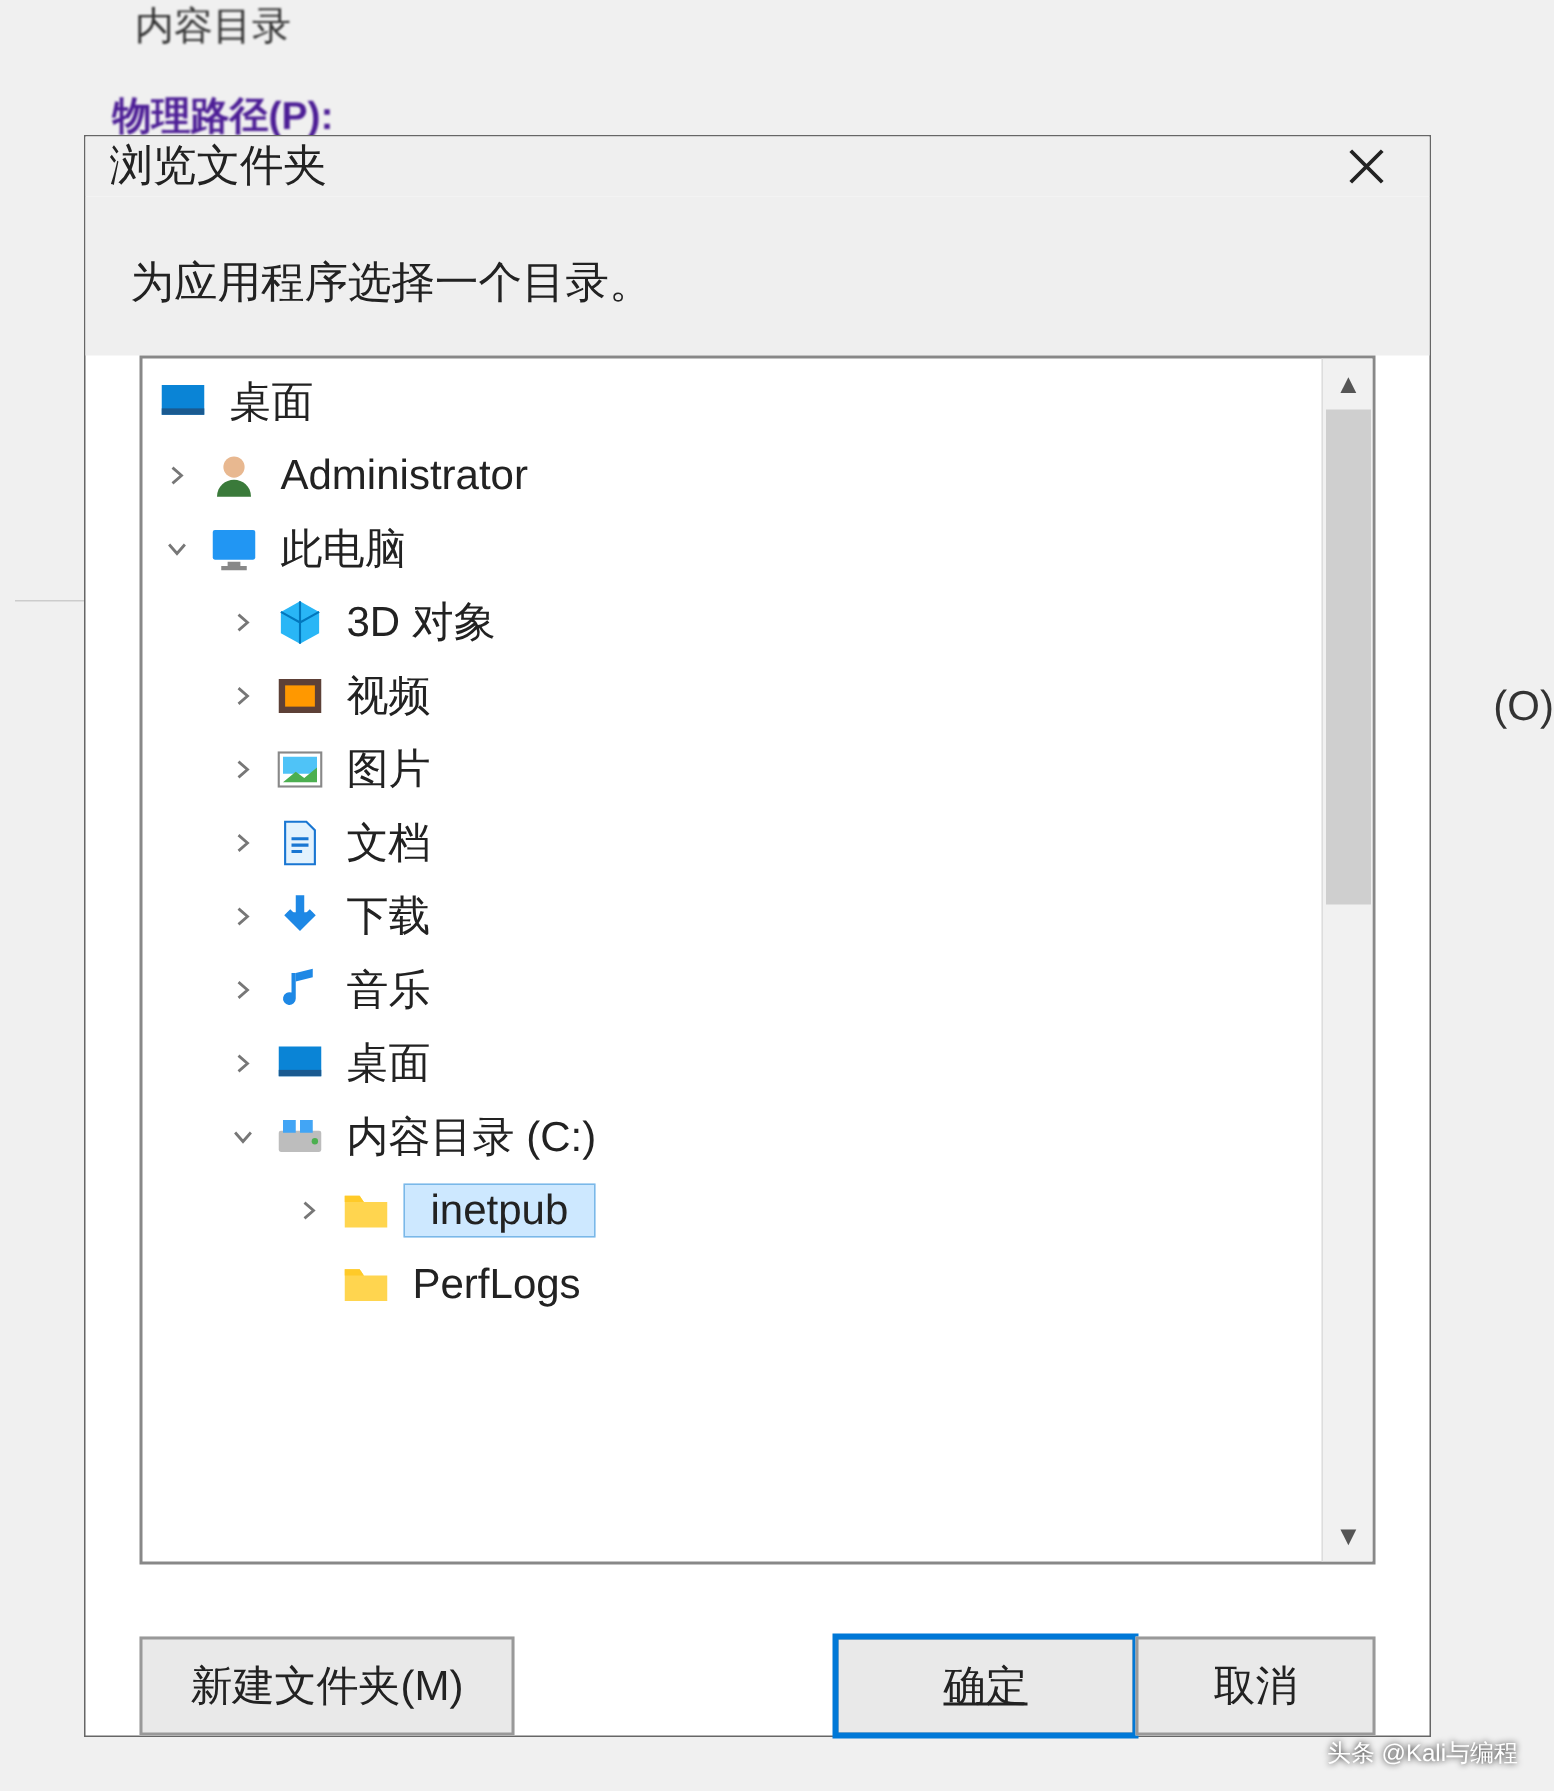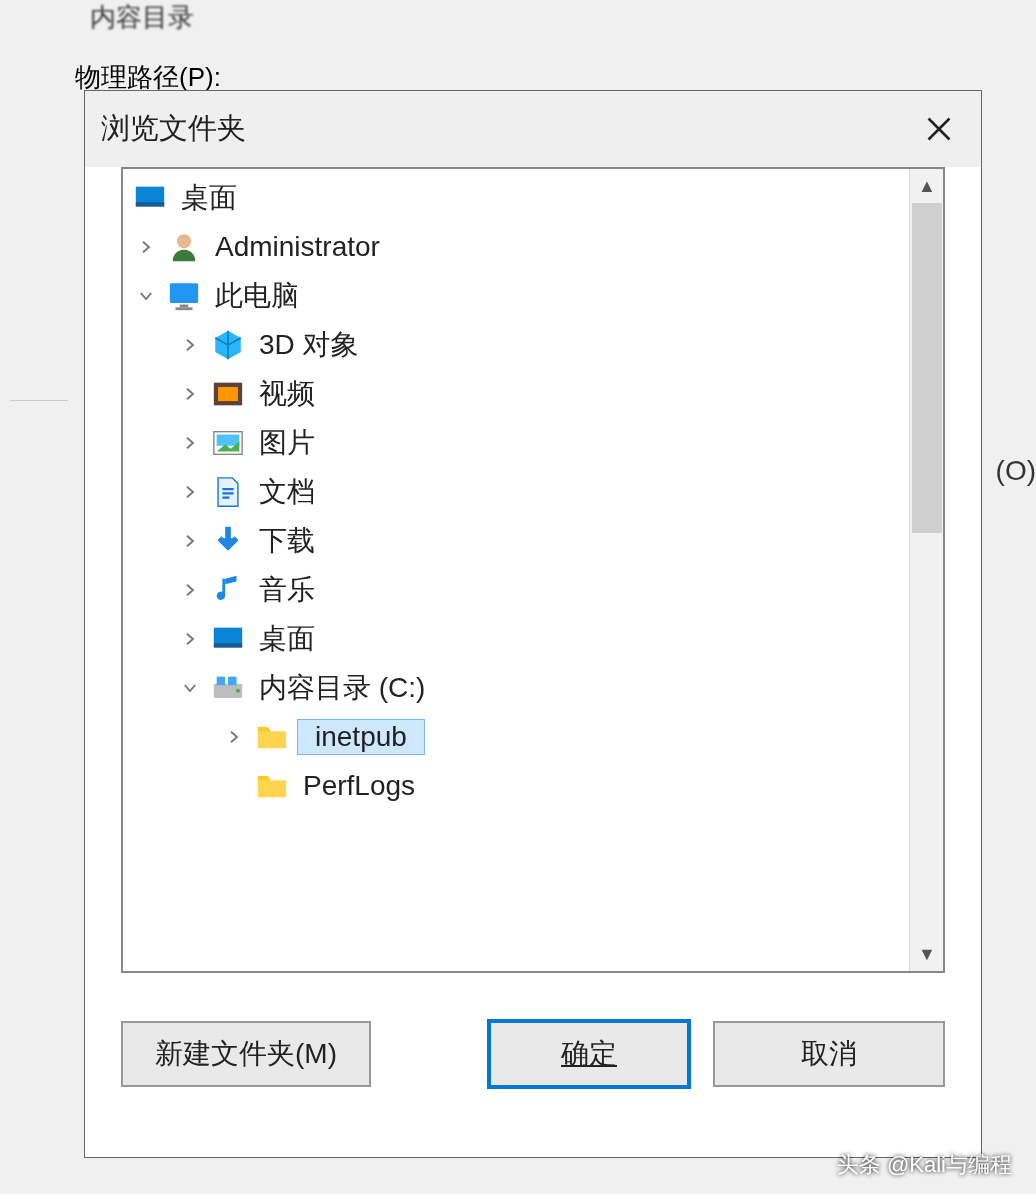--- a/index.html
+++ b/index.html
@@ -1,24 +1,24 @@
 <!DOCTYPE html>
 <html><head>
   <meta charset="utf-8">
   <style>
     * { box-sizing: border-box; font-family: "Microsoft YaHei", "Segoe UI", sans-serif; }
     body { margin: 0; width: 1036px; height: 1194px; background: #f0f0f0; overflow: hidden; position: relative; }
     .bg-section { position: absolute; left: 50px; top: 0; }
     .bg-label-1 { font-size: 26px; color: #333; margin: 0 0 25px 40px; filter: blur(0.8px); }
-    .bg-label-2 { font-size: 26px; color: #000000; margin: 0 0 0 25px; filter: blur(0.6px); }
+    .bg-label-2 { font-size: 26px; color: #4c1d95; margin: 0 0 0 25px; filter: blur(0.6px); font-weight: bold; }
     .bg-right { position: absolute; right: 0; top: 455px; font-size: 28px; color: #333; }
     .bg-panel-line { position: absolute; left:10px; top:400px; width:58px; height:1px; background:#ccc; }
 
     .dialog {
-      position: absolute; left: 84px; top: 90px; width: 898px; height: 1068px;
+      position: absolute; left: 56px; top: 90px; width: 898px; height: 1068px;
       background: #fff; border: 1px solid #666;
       display: flex; flex-direction: column;
     }
     .titlebar {
       height: 76px; background: #efefef; display: flex; align-items: center;
       justify-content: space-between; padding: 0 24px 0 16px;
     }
     .titlebar-text { font-size: 29px; color: #222; }
     .close-x { width: 36px; height: 36px; display:flex; align-items:center; justify-content:center; cursor:pointer; }
     .close-x svg { width: 28px; height: 28px; }
@@ -41,32 +41,32 @@
     .node { display: flex; align-items: center; height: 49px; font-size: 28px; color: #222; white-space: nowrap; }
     .indent { display: inline-block; width: 0; height: 1px; }
     .expander { width: 34px; height: 34px; display:inline-flex; align-items:center; justify-content:center; color:#666; cursor:pointer; flex-shrink:0; }
     .expander.blank { visibility: hidden; }
     .expander svg { width:18px; height:18px; }
     .icon { width: 34px; height: 34px; margin: 0 8px 0 4px; display:inline-flex; align-items:center; justify-content:center; flex-shrink:0;}
     .label { padding: 2px 6px; }
     .selected .label { background: #cde8ff; border: 1px solid #7ab8e8; padding: 1px 17px; }
 
     .button-row {
-      display: flex; gap: 24px; align-items: center; padding: 48px 36px 0 36px;
+      display: flex; align-items: center; padding: 48px 36px 0 36px;
     }
     .btn {
       height: 66px; font-size: 28px; color: #222; background: #e9e9e9;
       border: 2px solid #999; display:flex; align-items:center; justify-content:center;
       cursor:pointer;
     }
     .btn-mkdir { width: 250px; }
     .btn-ok { width: 200px; background: #e9e9e9; outline: 4px solid #0078d7; outline-offset: -2px; margin-left:auto;text-decoration:underline; }
-    .btn-cancel { width: 232px; }
-
-    .wm { position:absolute; right:24px; bottom:14px; font-size:22px; color:#fff; text-shadow:0 0 4px #000; }
+    .btn-cancel { width: 160px; }
+
+    .wm { position:absolute; right:24px; bottom:14px; font-size:16px; color:#fff; text-shadow:0 0 4px #000; }
   </style>
 </head>
 <body>
 
 <div class="bg-section">
   <div class="bg-label-1">内容目录</div>
   <div class="bg-label-2">物理路径(P):</div>
 </div>
 <div class="bg-panel-line"></div>
 <div class="bg-right">(O)</div>
@@ -74,20 +74,21 @@
 <div class="dialog">
   <div class="titlebar">
     <span class="titlebar-text">浏览文件夹</span>
     <span class="close-x">
       <svg viewBox="0 0 24 24">
           <path d="M3 3 L21 21 M21 3 L3 21" stroke="#222" stroke-width="2.2" fill="none"></path>
         </svg>
     </span>
   </div>
 
+  <div class="instruction">为应用程序选择一个目录。</div>
 
   <div class="tree-wrap">
     <div class="tree">
 
       <div class="node">
         <span class="indent" style="width:6px"></span>
         <span class="icon">
             <svg viewBox="0 0 24 24">
               <rect x="2" y="4" width="20" height="14" fill="#0a84d6"></rect>
               <rect x="2" y="15" width="20" height="3" fill="#1a5a90"></rect>

